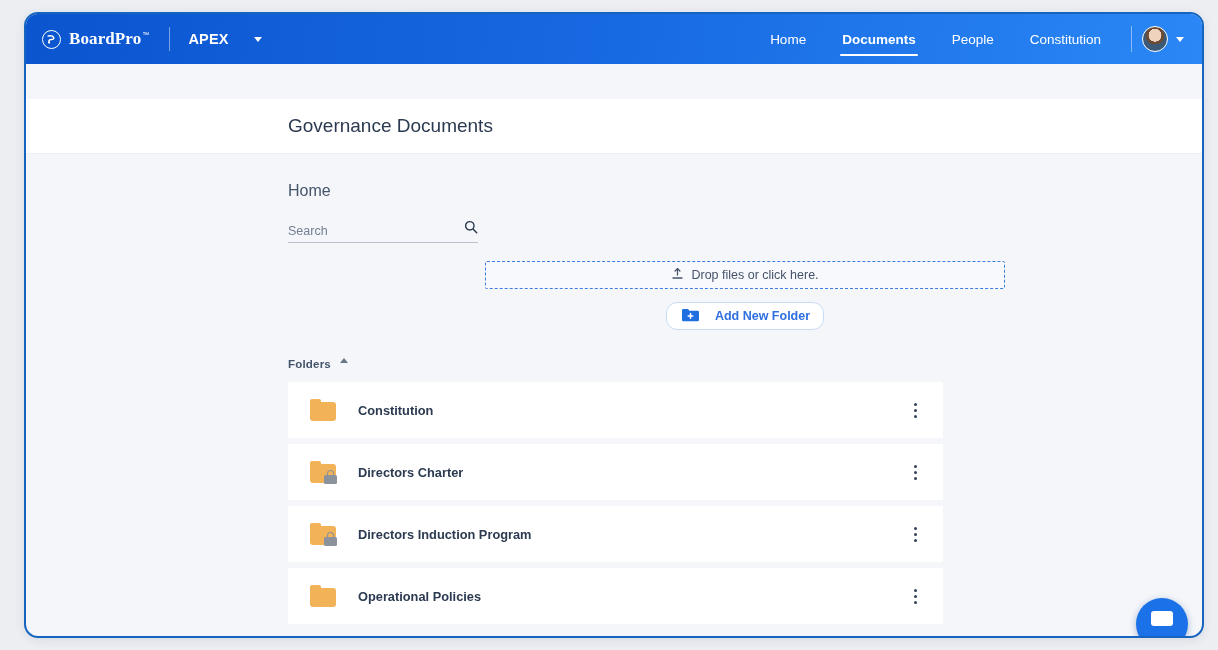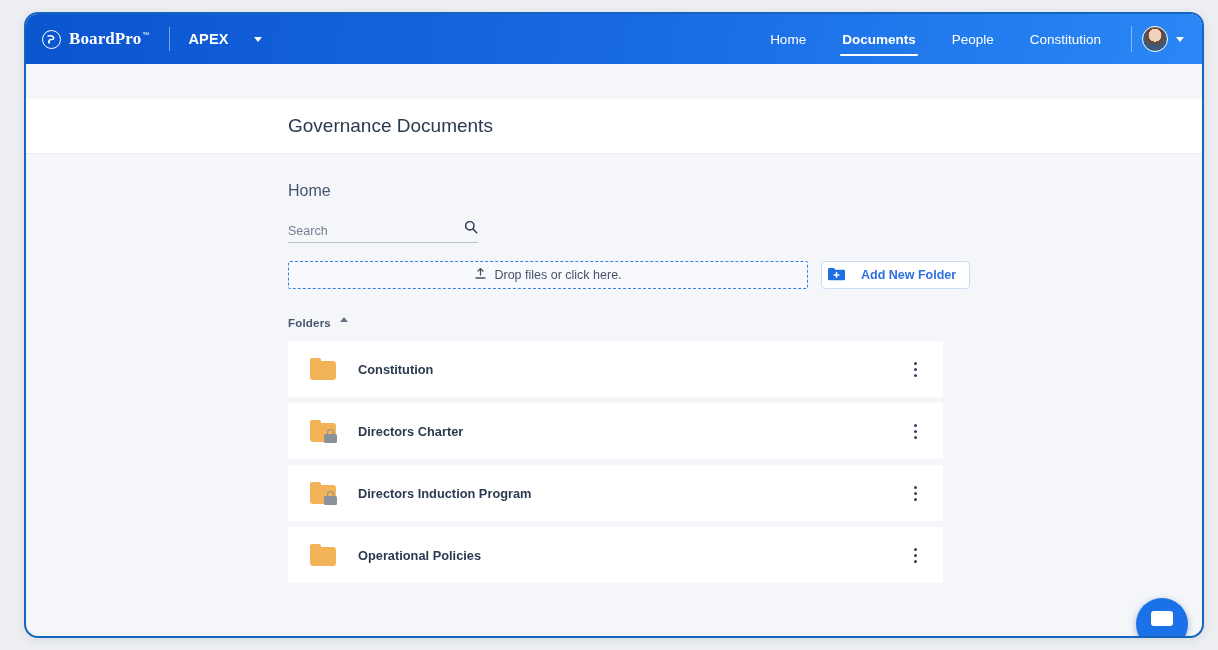--- a/index.html
+++ b/index.html
@@ -193,20 +193,21 @@
     padding: 0;
   }
   .search-input::placeholder { color: #737f90; }
   .search-icon { flex: none; margin-left: 4px; }
 
   .actions-row {
     margin-top: 18px;
     display: flex;
     align-items: center;
     gap: 13px;
+    flex-direction: column;
   }
 
   .dropzone {
     width: 520px;
     height: 28px;
     border: 1.5px dashed #3d7ce0;
     border-radius: 2px;
     background: #f7f9fd;
     display: flex;
     align-items: center;
@@ -214,24 +215,24 @@
     gap: 7px;
     cursor: pointer;
   }
   .dropzone-text {
     font-size: 12.5px;
     color: #46536a;
   }
 
   .add-folder-btn {
     height: 28px;
-    padding: 0 13px 0 6px;
+    padding: 0 13px 0 15px;
     background: #ffffff;
     border: 1px solid #c9dcf7;
-    border-radius: 4px;
+    border-radius: 11px;
     display: flex;
     align-items: center;
     gap: 16px;
     cursor: pointer;
     color: #2f6fe0;
     font-size: 12.5px;
     font-weight: bold;
     font-family: "Liberation Sans", sans-serif;
   }
 

